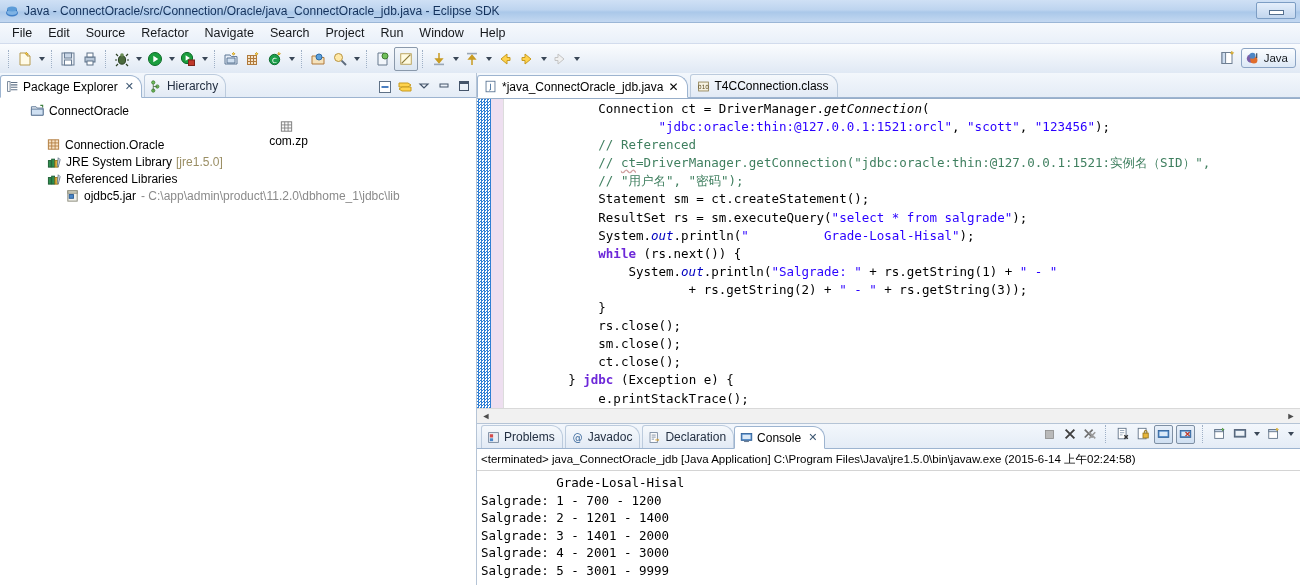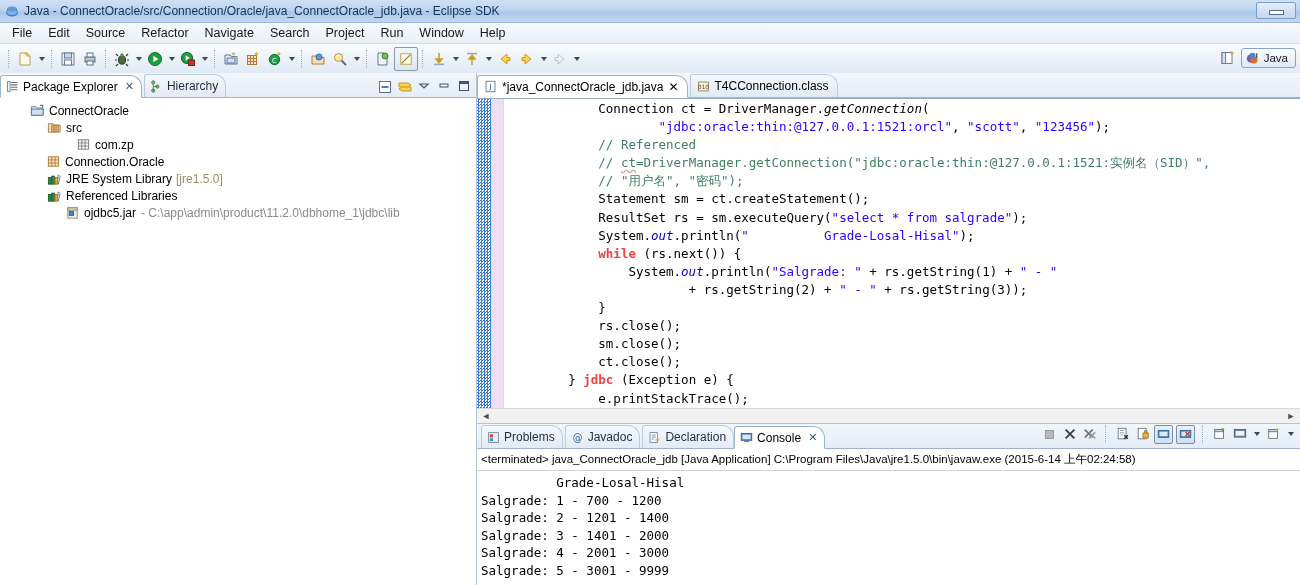--- a/index.html
+++ b/index.html
@@ -196,21 +196,21 @@
     background: #eedff0;
   }
   .gutter-gap { width: 4px; flex: 0 0 4px; background: #fff; border-left:1px solid #dcdcdc;}
   .code {
     flex: 1; overflow: hidden;
     font-family: "DejaVu Sans Mono", "Liberation Mono", monospace;
     font-size: 12.5px; line-height: 18.1px;
     padding-top: 1px; white-space: pre;
     color: #000;
   }
-  .code .kw { color: #ef4444; font-weight: bold; }
+  .code .kw { color: #6d28d9; font-weight: bold; }
   .code .str { color: #2a00ff; }
   .code .cm { color: #3f7f5f; }
   .code .fld { color: #0000c0; font-style: italic; }
   .code .mth { font-style: italic; }
   .code .spell { text-decoration: underline wavy #d0a0a0; }
   .hscroll {
     height: 15px; background: #f1f1f1;
     border-top: 1px solid #d9d9d9;
     display: flex; align-items: center; justify-content: space-between;
     padding: 0 2px; box-sizing: border-box;
@@ -517,31 +517,21 @@
       <div class="tnode" style="padding-left:30px;">
         <span>
           <svg width="15" height="15" viewBox="0 0 16 16">
             <path d="M1.5 4h5l1.2 1.4H14V13H1.5z" fill="#e8eff8" stroke="#5d7694"></path>
             <path d="M1.5 6.5h12.5V13H1.5z" fill="#cfe0f2" stroke="#5d7694"></path>
             <path d="M11 2.5h2.5v2.2" fill="none" stroke="#3f7f3f" stroke-width="1.2"></path>
           </svg>
         </span>
         <span class="tlabel">ConnectOracle</span>
       </div>
-      <div class="tnode" style="padding-left:47px;">
-        <span>
-          <svg width="15" height="15" viewBox="0 0 16 16">
-            <path d="M1.5 4h5l1.2 1.4H14V13H1.5z" fill="#f6e3bf" stroke="#b07a3c"></path>
-            <rect x="5" y="5.5" width="7" height="6.5" fill="#f2d8a8" stroke="#b07a3c"></rect>
-            <path d="M5 7.5h7M5 9.8h7M7.3 5.5v6.5M9.6 5.5v6.5" stroke="#b07a3c" stroke-width="0.8"></path>
-          </svg>
-        </span>
-        <span class="tlabel">src</span>
-      </div>
-      <div class="tnode" style="padding-left:76px;">
+      <div class="tnode" style="padding-left:97px;flex-direction:column;">
         <span>
           <svg width="15" height="15" viewBox="0 0 16 16">
             <rect x="2.5" y="3" width="11" height="10" fill="#fafafa" stroke="#7a7a7a"></rect>
             <path d="M2.5 6.3h11M2.5 9.6h11M6.1 3v10M9.7 3v10" stroke="#7a7a7a" stroke-width="0.9"></path>
           </svg>
         </span>
         <span class="tlabel">com.zp</span>
       </div>
       <div class="tnode" style="padding-left:46px;">
         <span>

